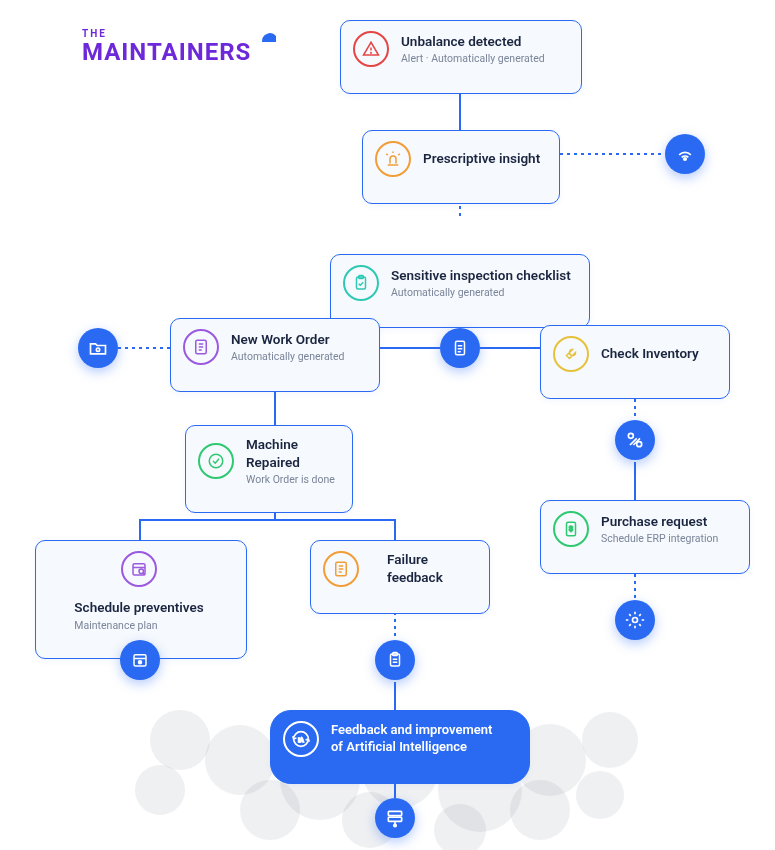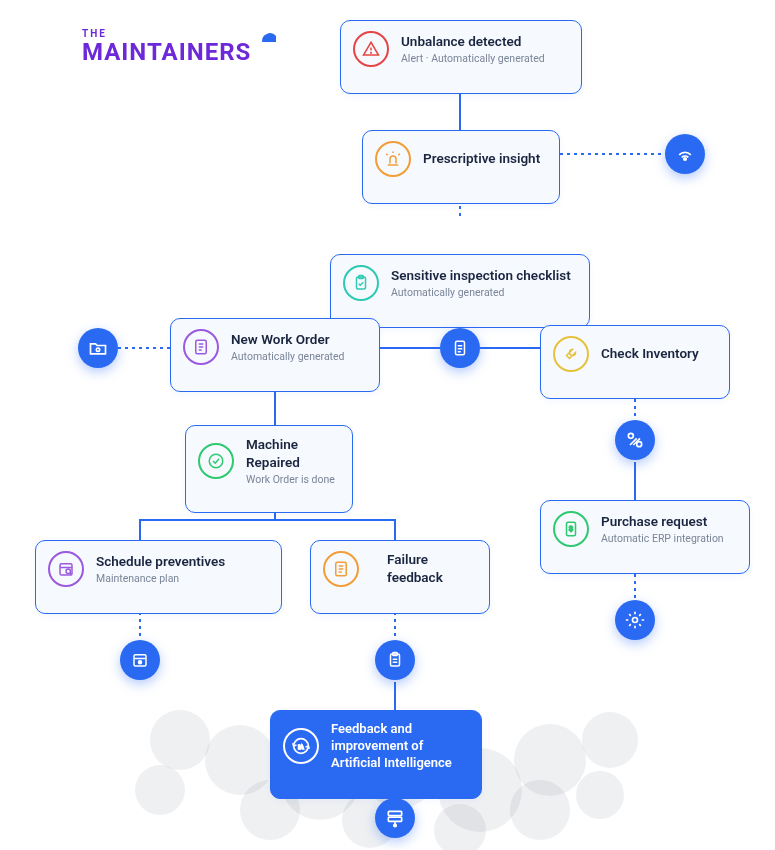--- a/index.html
+++ b/index.html
@@ -261,32 +261,32 @@
 
 <div class="card card-blue" style="left:540px; top:500px; width:210px;">
   <div class="icon-wrap" style="border:2px solid #2ec971;">
     <svg width="18" height="18" viewBox="0 0 24 24" fill="none" stroke="#2ec971" stroke-width="2">
         <rect x="6" y="3" width="12" height="18" rx="2"></rect>
         <text x="12" y="15" font-size="9" text-anchor="middle" fill="#2ec971" font-family="sans-serif">$</text>
       </svg>
   </div>
   <div class="txt">
     <span class="title">Purchase request</span>
-    <span class="subtitle">Automatic ERP integration</span>
+    <span class="subtitle">Schedule ERP integration</span>
   </div>
 </div>
 
 <div class="circle-badge" style="left:615px; top:600px;">
   <svg width="20" height="20" viewBox="0 0 24 24" fill="none" stroke="#fff" stroke-width="2">
       <circle cx="12" cy="12" r="3"></circle>
       <path d="M12 2 L12 5 M12 19 L12 22 M4 12 L1 12 M23 12 L20 12 M5 5 L7 7 M17 17 L19 19 M5 19 L7 17 M17 7 L19 5"></path>
     </svg>
 </div>
 
-<div class="card card-blue" style="left:35px; top:540px; width:247px;">
+<div class="card card-blue" style="left:35px; top:540px; width:212px;flex-direction:column;">
   <div class="icon-wrap" style="border:2px solid #9b59e0;">
     <svg width="18" height="18" viewBox="0 0 24 24" fill="none" stroke="#9b59e0" stroke-width="2">
         <rect x="4" y="5" width="16" height="15" rx="2"></rect>
         <line x1="4" y1="10" x2="20" y2="10"></line>
         <circle cx="15" cy="15" r="3"></circle>
         <line x1="17" y1="17" x2="20" y2="20"></line>
       </svg>
   </div>
   <div class="txt">
     <span class="title">Schedule preventives</span>
@@ -318,21 +318,21 @@
 
 <div class="circle-badge" style="left:375px; top:640px;">
   <svg width="18" height="18" viewBox="0 0 24 24" fill="none" stroke="#fff" stroke-width="2">
       <rect x="6" y="4" width="12" height="16" rx="2"></rect>
       <rect x="9" y="2" width="6" height="4" rx="1"></rect>
       <line x1="9" y1="11" x2="15" y2="11"></line>
       <line x1="9" y1="15" x2="15" y2="15"></line>
     </svg>
 </div>
 
-<div class="card primary" style="left:270px; top:710px; width:212px;">
+<div class="card primary" style="left:270px; top:710px; width:260px;border-radius:21px;">
   <div class="icon-wrap" style="border:2px solid #fff;">
     <svg width="22" height="22" viewBox="0 0 24 24" fill="none" stroke="#fff" stroke-width="1.8">
         <path d="M4 12 A8 8 0 0 1 20 12"></path>
         <path d="M20 12 A8 8 0 0 1 4 12"></path>
         <polyline points="3,9 4,12 7,11"></polyline>
         <polyline points="21,15 20,12 17,13"></polyline>
         <text x="12" y="15" font-size="6" text-anchor="middle" fill="#fff" font-family="sans-serif" font-weight="bold">IA</text>
       </svg>
   </div>
   <div class="txt">

